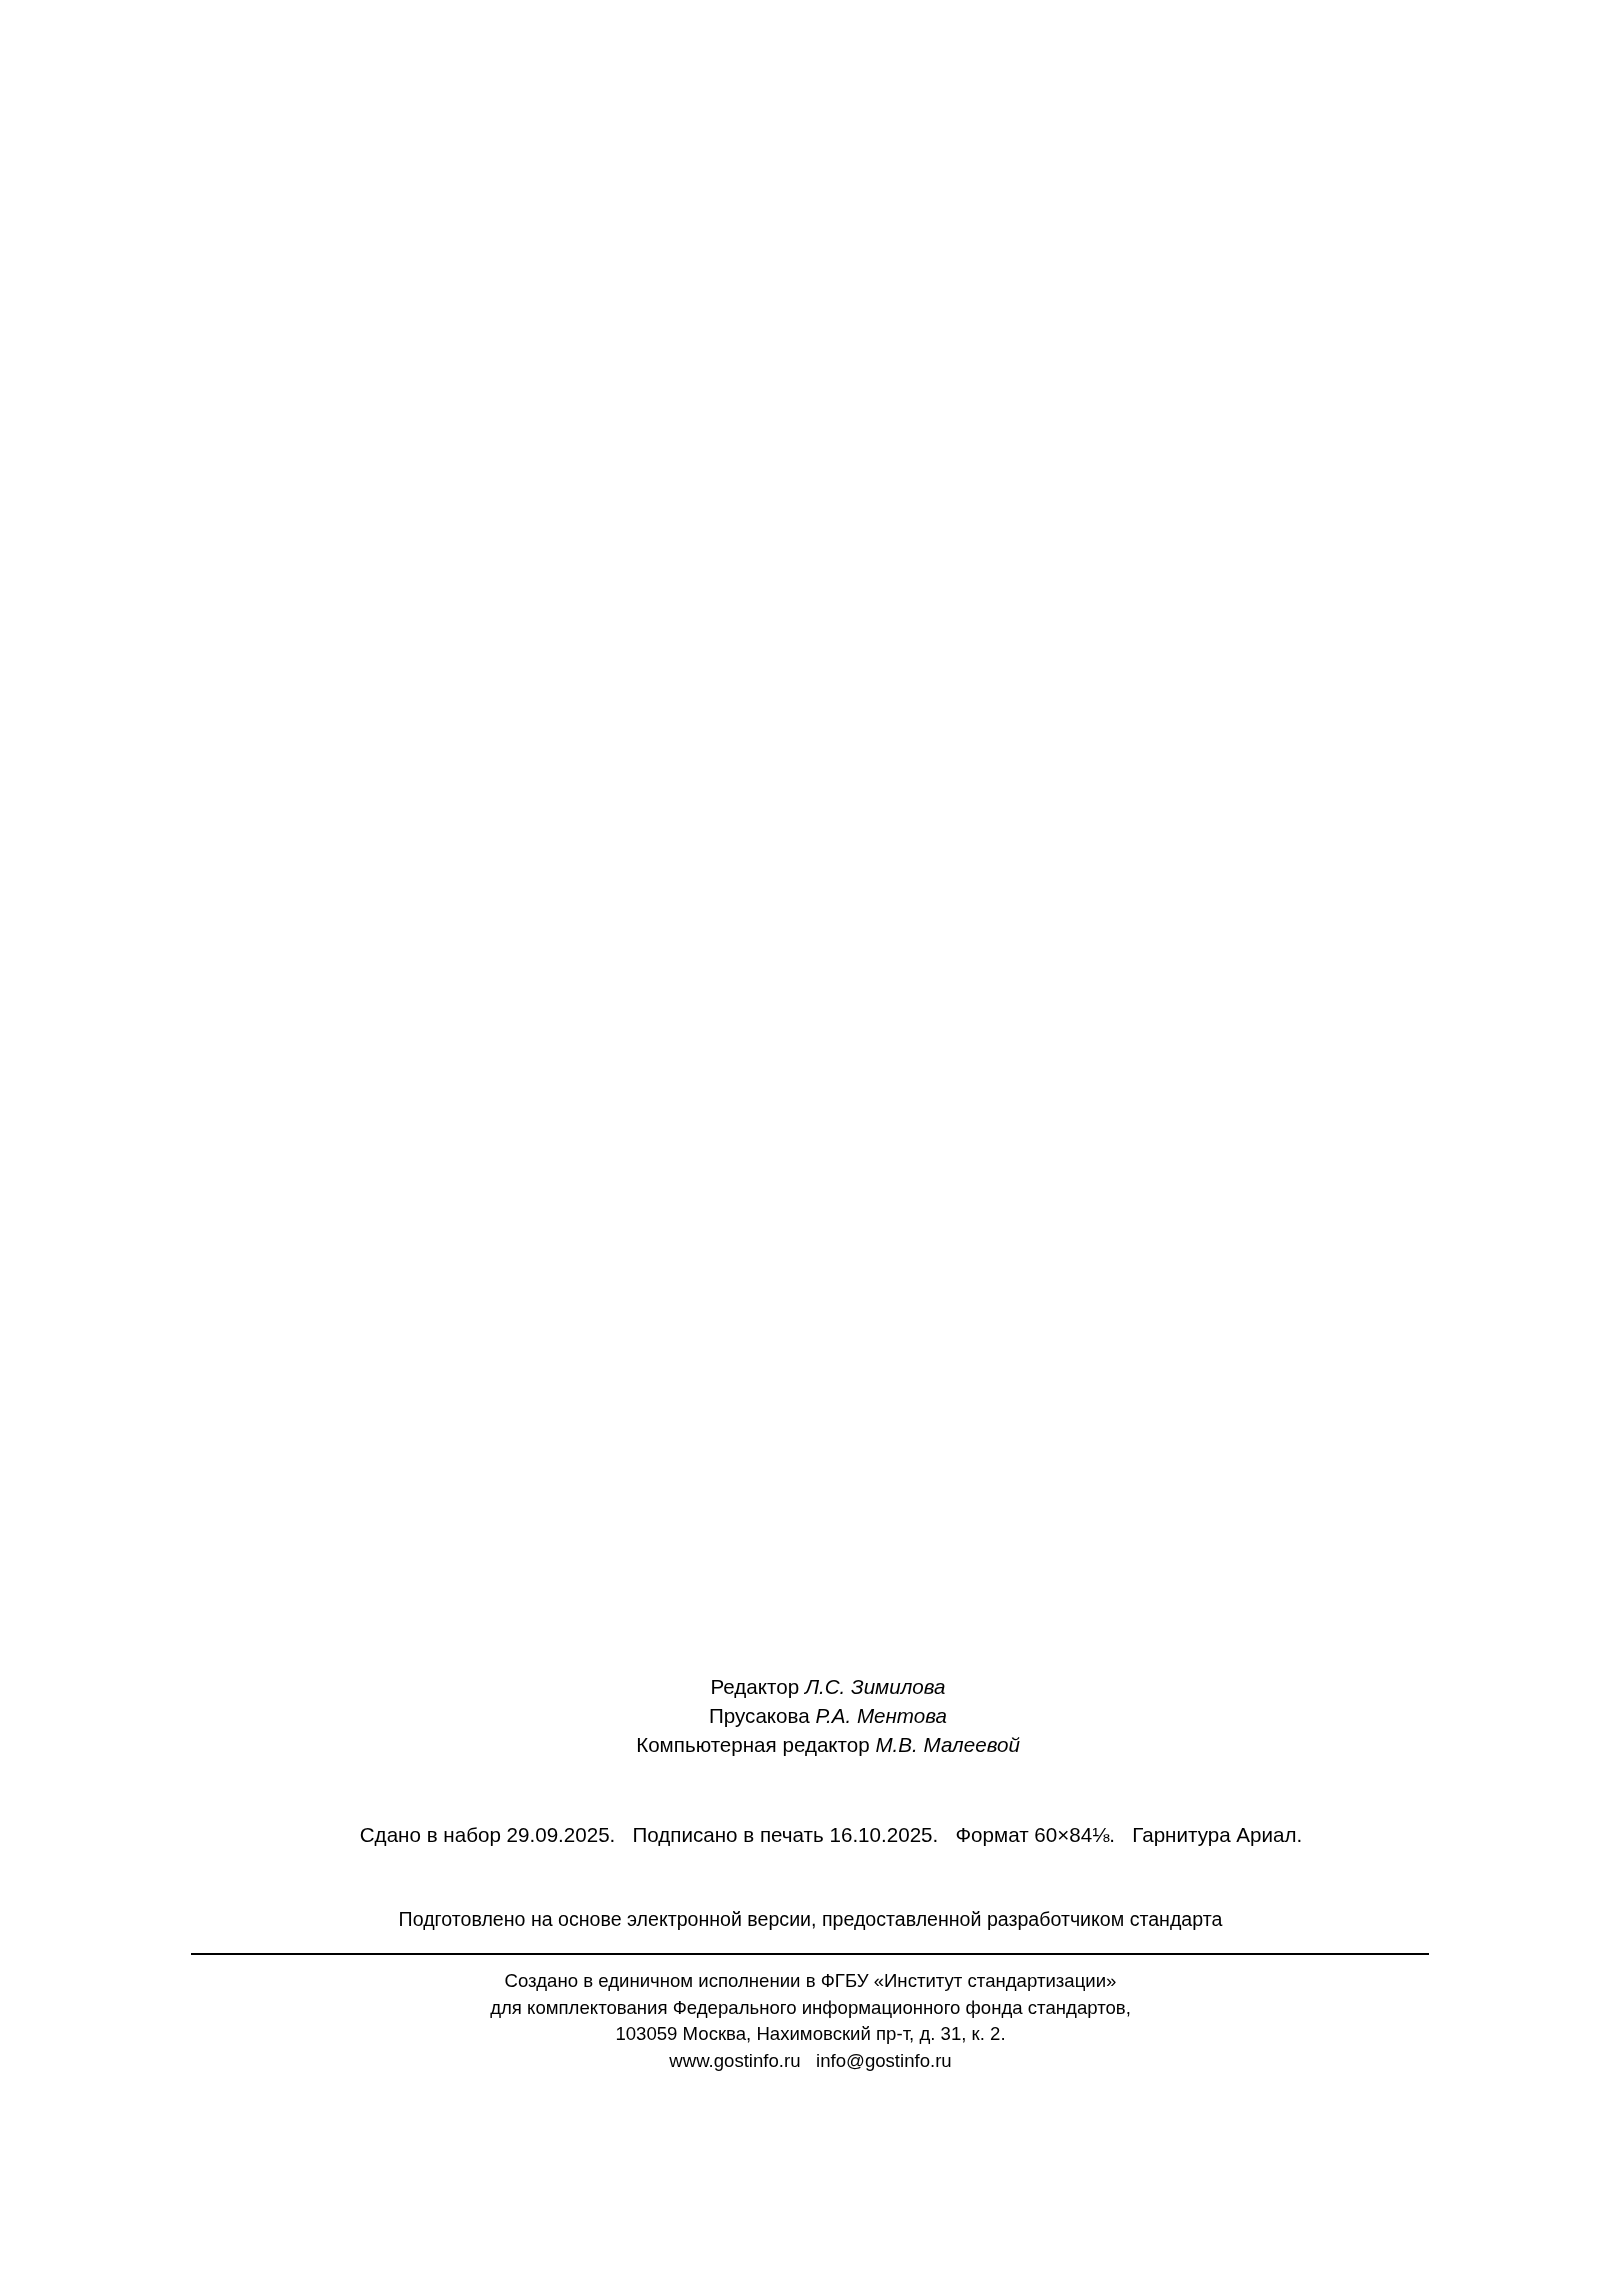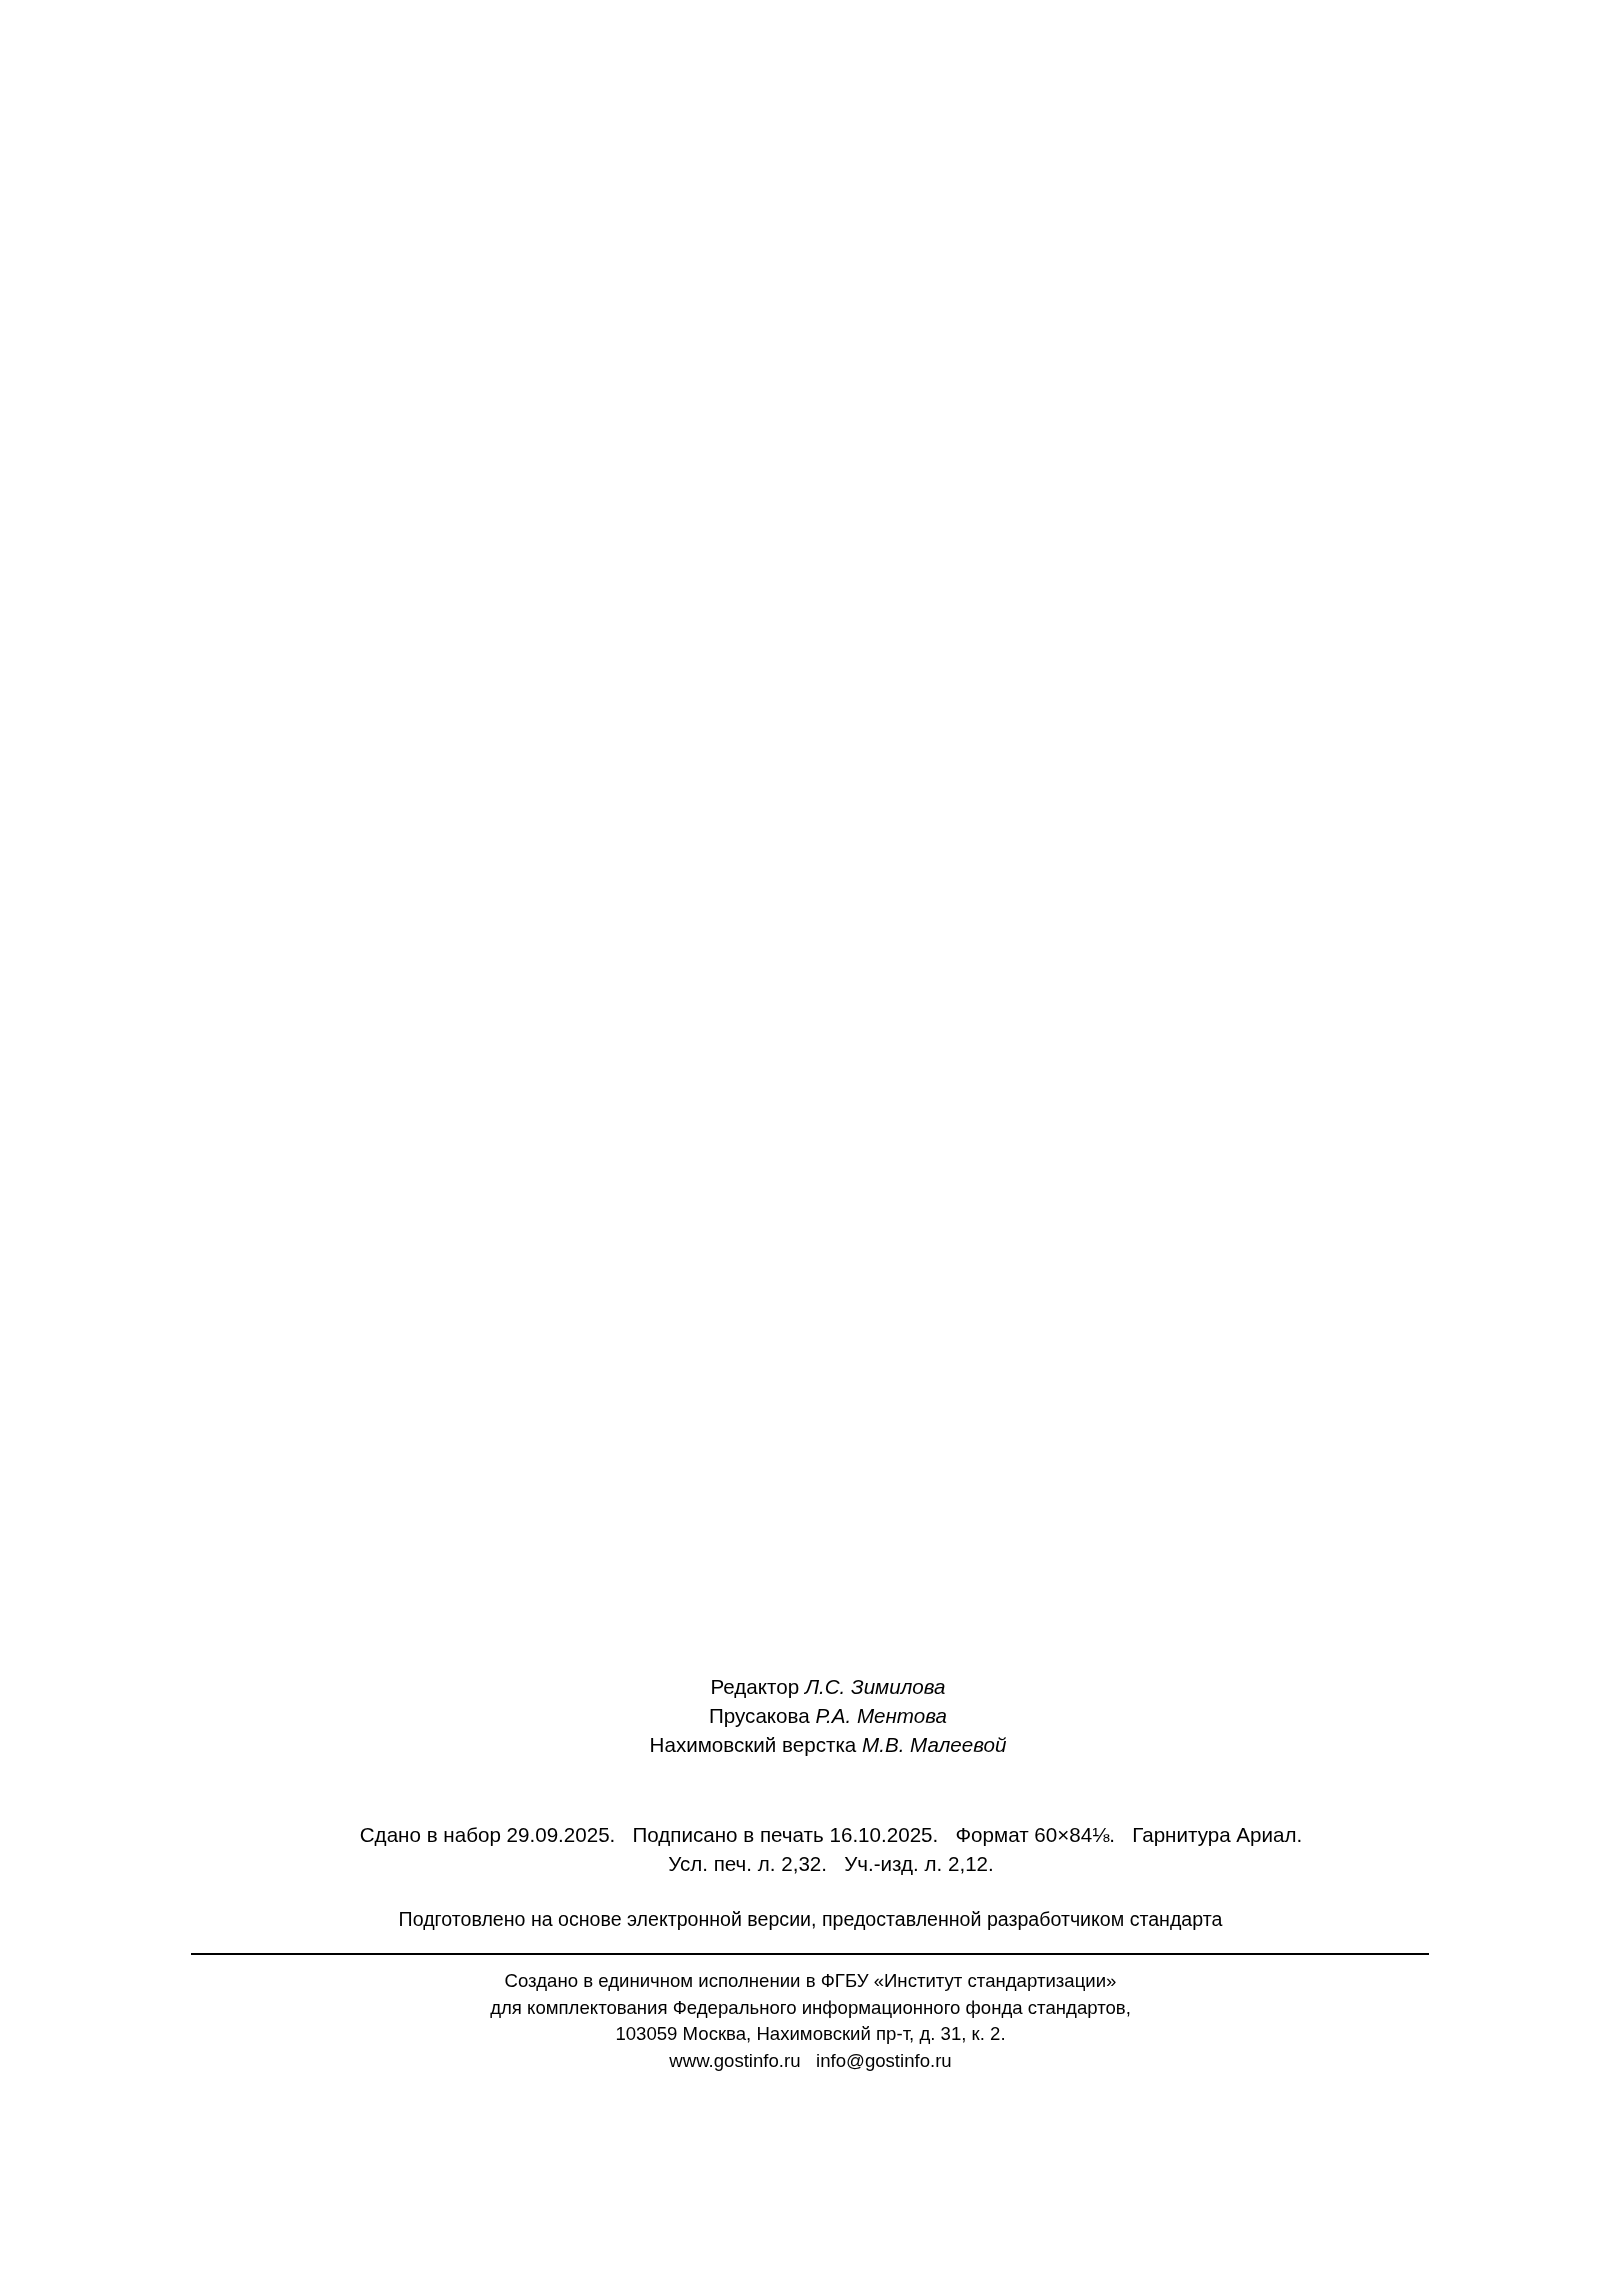--- a/index.html
+++ b/index.html
@@ -87,26 +87,25 @@
   }
 </style>
 </head>
 <body>
 
 <div class="page">
 
   <div class="colophon">
     <div class="line"><span>Редактор</span> <span class="name">Л.С. Зимилова</span></div>
     <div class="line"><span>Прусакова</span> <span class="name">Р.А. Ментова</span></div>
-    <div class="line"><span>Нахимовский верстка</span> <span class="name">М.В. Малеевой</span></div>
+    <div class="line"><span>Компьютерная редактор</span> <span class="name">М.В. Малеевой</span></div>
   </div>
 
   <div class="print-data">
     <div class="line">Сдано в набор 29.09.2025.   Подписано в печать 16.10.2025.   Формат 60×84⅛.   Гарнитура Ариал.</div>
-    <div class="line">Усл. печ. л. 2,32.   Уч.-изд. л. 2,12.</div>
   </div>
 
   <div class="note">Подготовлено на основе электронной версии, предоставленной разработчиком стандарта</div>
 
   <div class="rule"></div>
 
   <div class="imprint">
     <div class="line">Создано в единичном исполнении в ФГБУ «Институт стандартизации»</div>
     <div class="line">для комплектования Федерального информационного фонда стандартов,</div>
     <div class="line">103059 Москва, Нахимовский пр-т, д. 31, к. 2.</div>

